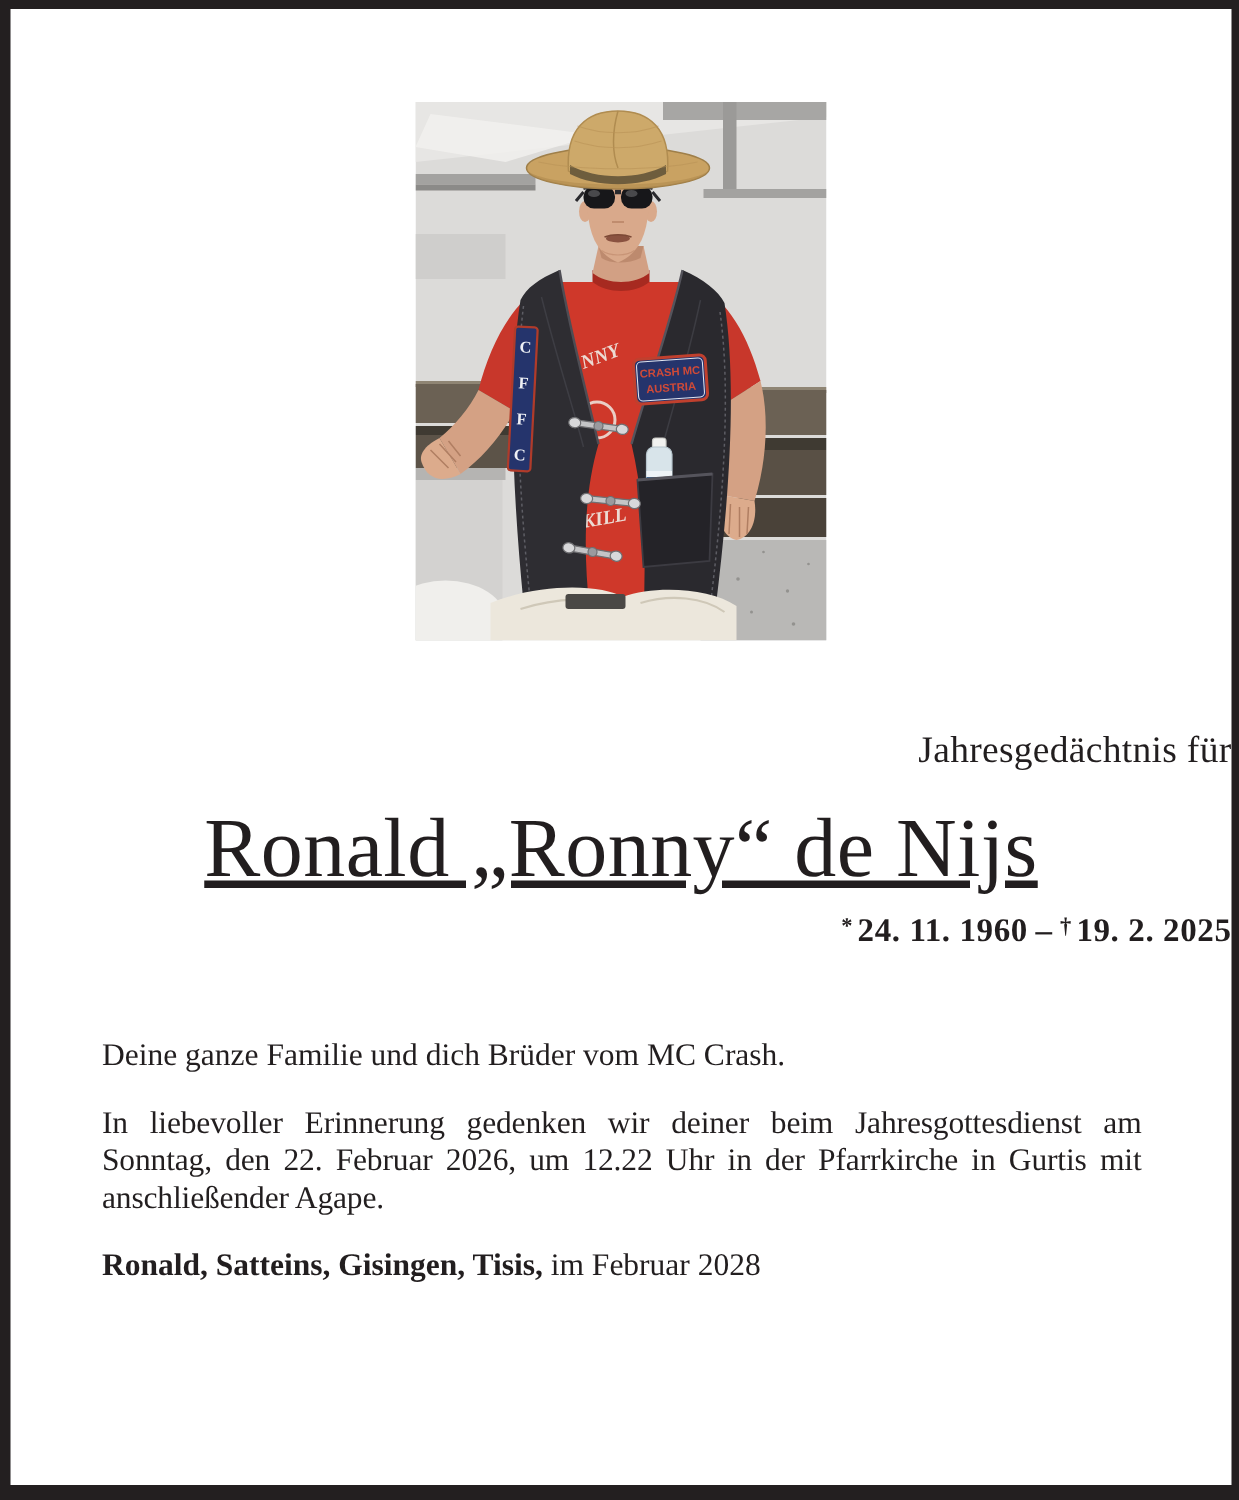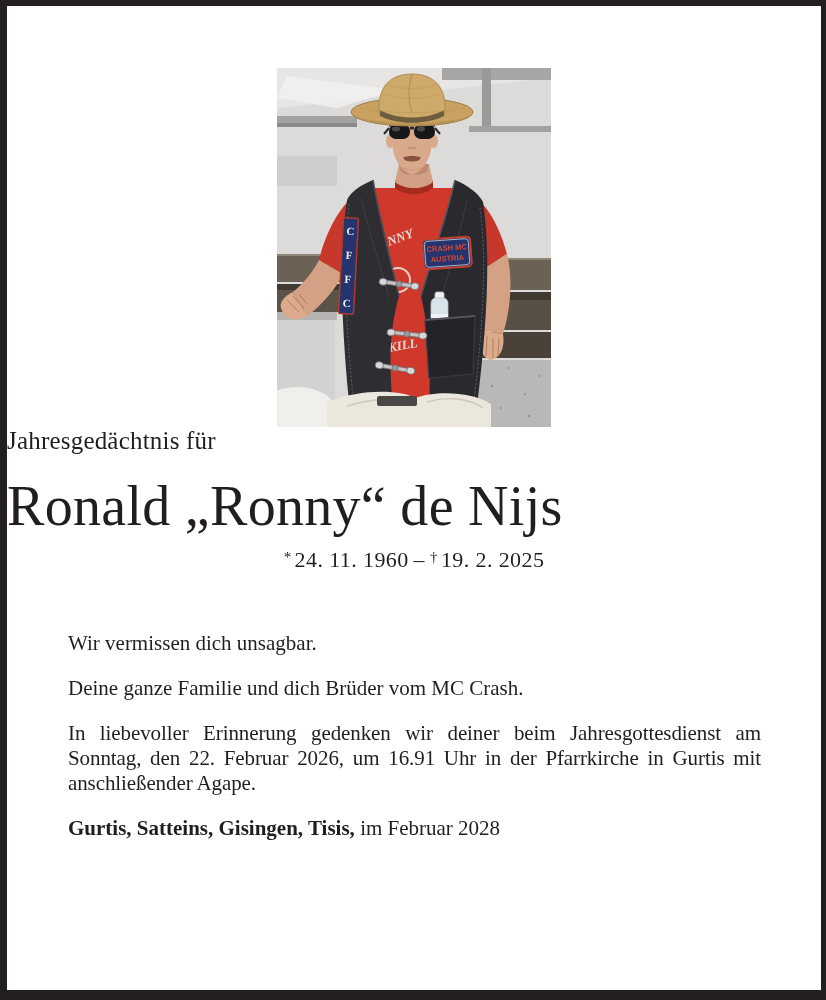--- a/index.html
+++ b/index.html
@@ -14,37 +14,39 @@
     overflow:hidden;
     font-family:"Liberation Serif","DejaVu Serif",serif;
     color:#221e1f;
   }
   .photo{
     width:274px;height:359px;
     margin:62px auto 0;
   }
   .photo svg{display:block;width:274px;height:359px;}
   .intro{
-    text-align:left;
+    margin-top:60px;
+    text-align:right;
     font-size:25px;
     letter-spacing:0.2px;
   }
   .name{
     margin:20px 0 0;
-    text-align:left;
+    text-align:center;
     font-size:56px;
     font-weight:400;
     letter-spacing:0.3px;
     line-height:1.14;
+    text-decoration:underline;
   }
   .dates{
     margin-top:8px;
-    text-align:center;
+    text-align:right;
     font-size:22px;
-    font-weight:400;
+    font-weight:700;
     letter-spacing:0.4px;
   }
   .dates .sym{
     font-size:15px;
     vertical-align:5px;
     margin-right:3px;
   }
   .dates .sep{margin:0 5px;}
   .bodytext{
     margin:58px 60px 0 61px;
@@ -215,19 +217,18 @@
     </svg>
   </figure>
 
   <div class="intro">Jahresgedächtnis für</div>
 
   <h1 class="name">Ronald „Ronny“ de Nijs</h1>
 
   <div class="dates"><span class="sym">*</span><span>24. 11. 1960</span><span class="sep">–</span><span class="sym">†</span><span>19. 2. 2025</span></div>
 
   <div class="bodytext">
-    <p>Wir vermissen dich unsagbar.</p>
     <p>Deine ganze Familie und dich Brüder vom MC Crash.</p>
-    <p class="justify">In liebevoller Erinnerung gedenken wir deiner beim Jahresgottesdienst am Sonntag, den 22. Februar 2026, um 16.91 Uhr in der Pfarrkirche in Gurtis mit anschließender Agape.</p>
-    <p class="closing"><strong>Gurtis, Satteins, Gisingen, Tisis,</strong> <span>im Februar 2028</span></p>
+    <p class="justify">In liebevoller Erinnerung gedenken wir deiner beim Jahresgottesdienst am Sonntag, den 22. Februar 2026, um 12.22 Uhr in der Pfarrkirche in Gurtis mit anschließender Agape.</p>
+    <p class="closing"><strong>Ronald, Satteins, Gisingen, Tisis,</strong> <span>im Februar 2028</span></p>
   </div>
 
 </div>
 
 </body></html>

